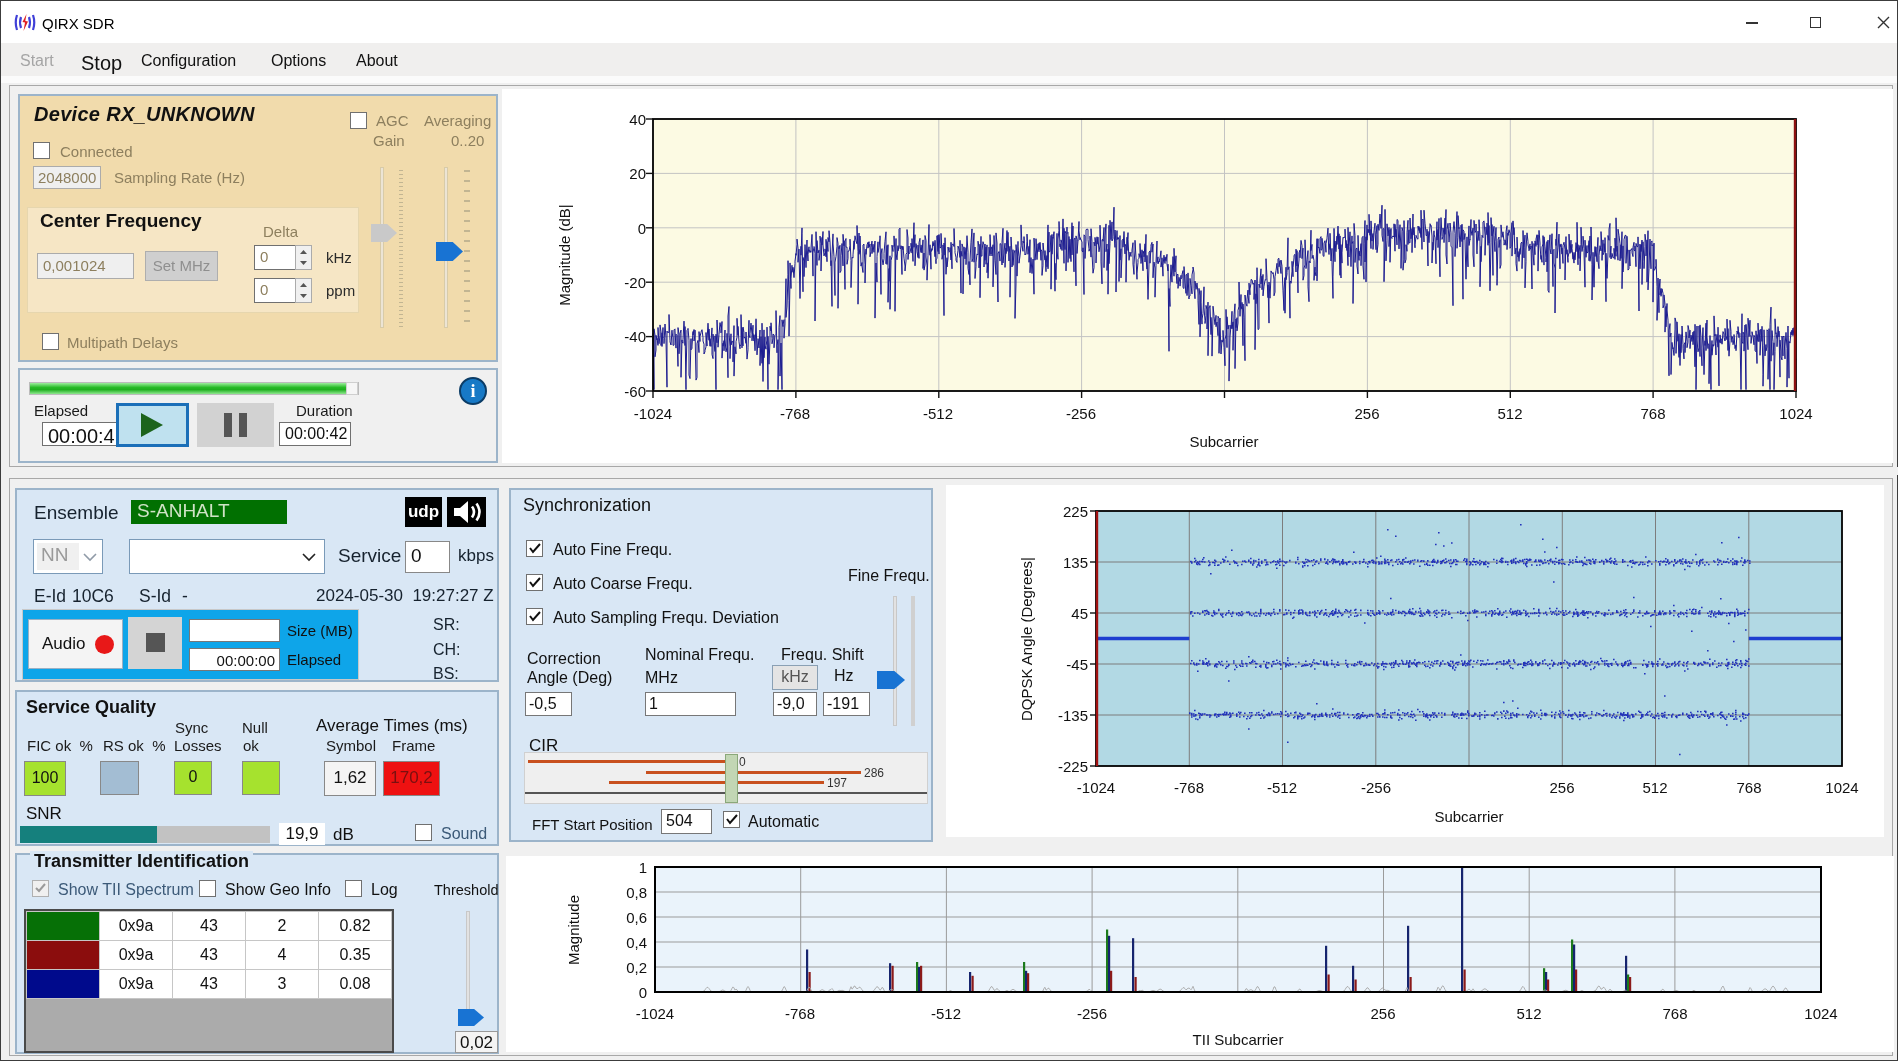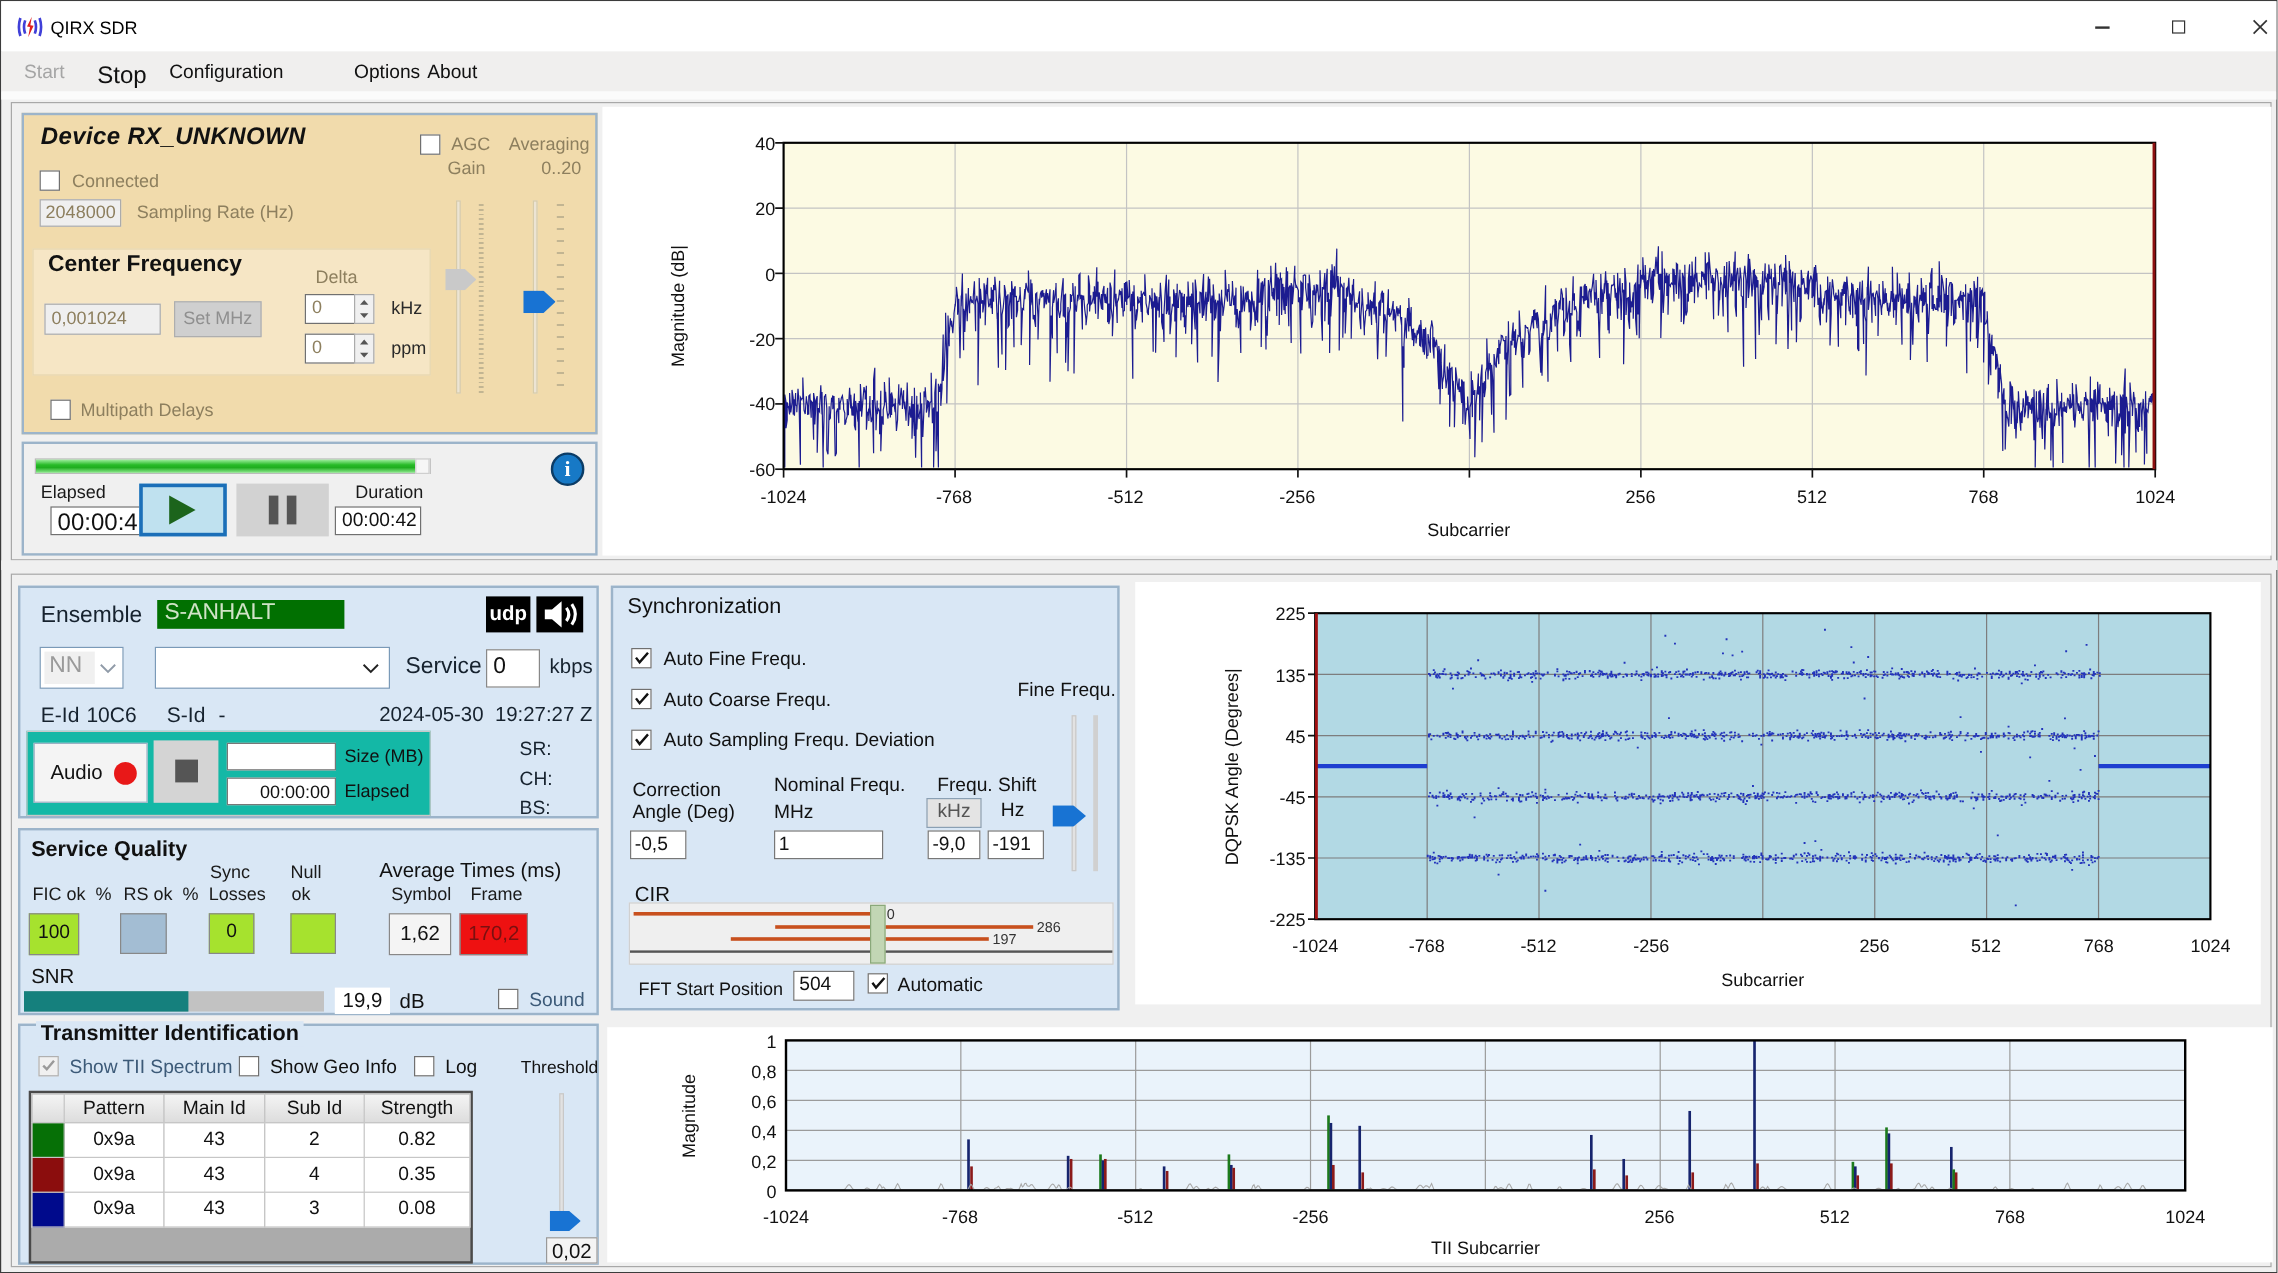--- a/index.html
+++ b/index.html
@@ -31,21 +31,21 @@
   <div class="abs" style="left:1745px;top:21px;width:12px;height:1.6px;background:#333;"></div>
   <div class="abs" style="left:1809px;top:16px;width:11px;height:11px;border:1.4px solid #333;"></div>
   <svg class="abs" style="left:1876px;top:15px;" width="13" height="13">
       <path d="M1 1 L12 12 M12 1 L1 12" stroke="#333" stroke-width="1.4"></path>
     </svg>
 
   <div class="abs" style="left:0px;top:42px;width:1896px;height:33px;background:#f0efee;"></div>
   <div class="abs" style="left:19px;top:51px;font-size:16px;color:#a5a5a5;">Start</div>
   <div class="abs" style="left:80px;top:51px;font-size:20px;color:#111;">Stop</div>
   <div class="abs" style="left:140px;top:51px;font-size:16px;color:#111;">Configuration</div>
-  <div class="abs" style="left:270px;top:51px;font-size:16px;color:#111;margin-left:24px;">Options</div>
+  <div class="abs" style="left:270px;top:51px;font-size:16px;color:#111;">Options</div>
   <div class="abs" style="left:355px;top:51px;font-size:16px;color:#111;">About</div>
   <div class="abs" style="left:0px;top:75px;width:1896px;height:7px;background:#fbfbfb;"></div>
 
   <div class="abs" style="left:8px;top:84px;width:1884px;height:382px;background:#f0f0f0;border:1px solid #a8a8a8;"></div>
 
   <div class="abs" style="left:501px;top:88px;width:1391px;height:374px;background:#fff;">
     <svg width="1391" height="374" viewBox="0 0 1391 374">
 <g transform="translate(-501,-88)">
 <rect x="652" y="118" width="1143" height="272" fill="#fcfae3" stroke="none"></rect>
 <g stroke="#c3c3c3" stroke-width="1">
@@ -192,21 +192,21 @@
     </div>
     <div class="abs" style="left:321px;top:55px;font-size:19px;color:#16222e;">Service</div>
     <div class="abs" style="left:388px;top:51px;width:45px;height:32px;background:#fff;border:1px solid #888;font-size:19px;color:#111;padding:3px 0 0 5px;">0</div>
     <div class="abs" style="left:441px;top:56px;font-size:17px;color:#16222e;">kbps</div>
     <div class="abs" style="left:17px;top:96px;font-size:17.5px;color:#16222e;">E-Id</div>
     <div class="abs" style="left:55px;top:96px;font-size:17.5px;color:#16222e;">10C6</div>
     <div class="abs" style="left:122px;top:96px;font-size:17.5px;color:#16222e;">S-Id</div>
     <div class="abs" style="left:165px;top:96px;font-size:17.5px;color:#16222e;">-</div>
     <div class="abs" style="left:299px;top:96px;font-size:17px;color:#16222e;white-space:nowrap;">2024-05-30&nbsp; 19:27:27 Z</div>
 
-    <div class="abs" style="left:5px;top:119px;width:337px;height:71px;background:#14b8a6;border:1px solid #c8c8c8;">
+    <div class="abs" style="left:5px;top:119px;width:337px;height:71px;background:#0ea5e9;border:1px solid #c8c8c8;">
       <div class="abs" style="left:5px;top:9px;width:95px;height:50px;background:#f4f4f4;border:1px solid #9ab0c4;">
         <span style="position:absolute;left:13px;top:14px;font-size:17px;color:#111;">Audio</span>
         <span style="position:absolute;left:66px;top:15px;width:19px;height:19px;border-radius:50%;background:#e81818;"></span>
       </div>
       <div class="abs" style="left:105px;top:7px;width:54px;height:52px;background:#d4d4d4;">
         <span style="position:absolute;left:18px;top:16px;width:19px;height:19px;background:#555;"></span>
       </div>
       <div class="abs" style="left:166px;top:9px;width:91px;height:23px;background:#fff;border:1px solid #777;"></div>
       <div class="abs" style="left:264px;top:12px;font-size:15px;color:#111;">Size (MB)</div>
       <div class="abs" style="left:166px;top:38px;width:91px;height:23px;background:#fff;border:1px solid #777;font-size:15px;color:#111;text-align:right;padding:3px 4px 0 0;">00:00:00</div>
@@ -252,27 +252,20 @@
     <div class="abs" style="left:41px;top:26px;font-size:16px;color:#3c5a78;">Show TII Spectrum</div>
     <div class="cb abs" style="left:182px;top:25px;"></div>
     <div class="abs" style="left:208px;top:26px;font-size:16px;color:#111;">Show Geo Info</div>
     <div class="cb abs" style="left:328px;top:25px;"></div>
     <div class="abs" style="left:354px;top:26px;font-size:16px;color:#111;">Log</div>
     <div class="abs" style="left:417px;top:27px;font-size:14.5px;color:#111;">Threshold</div>
 
     <div class="abs" style="left:7px;top:54px;width:370px;height:144px;background:#ababab;border:2px solid #4a4a4a;">
       <table style="border-collapse:collapse;width:366px;font-size:16px;color:#111;table-layout:fixed;">
         <tbody>
-            <tr style="background:linear-gradient(180deg,#f4f4f4,#dcdcdc);height:24px;">
-          <td style="width:27px;border:1px solid #c6c6c6;"></td>
-          <td style="width:83px;border:1px solid #c6c6c6;text-align:center;">Pattern</td>
-          <td style="width:84px;border:1px solid #c6c6c6;text-align:center;">Main Id</td>
-          <td style="width:83px;border:1px solid #c6c6c6;text-align:center;">Sub Id</td>
-          <td style="border:1px solid #c6c6c6;text-align:center;">Strength</td>
-        </tr>
         <tr style="background:#fff;height:29px;">
           <td style="background:#067006;border:1px solid #c6c6c6;"></td>
           <td style="border:1px solid #c6c6c6;text-align:center;">0x9a</td>
           <td style="border:1px solid #c6c6c6;text-align:center;">43</td>
           <td style="border:1px solid #c6c6c6;text-align:center;">2</td>
           <td style="border:1px solid #c6c6c6;text-align:center;">0.82</td>
         </tr>
         <tr style="background:#fff;height:29px;">
           <td style="background:#8b0d0d;border:1px solid #c6c6c6;"></td>
           <td style="border:1px solid #c6c6c6;text-align:center;">0x9a</td>

